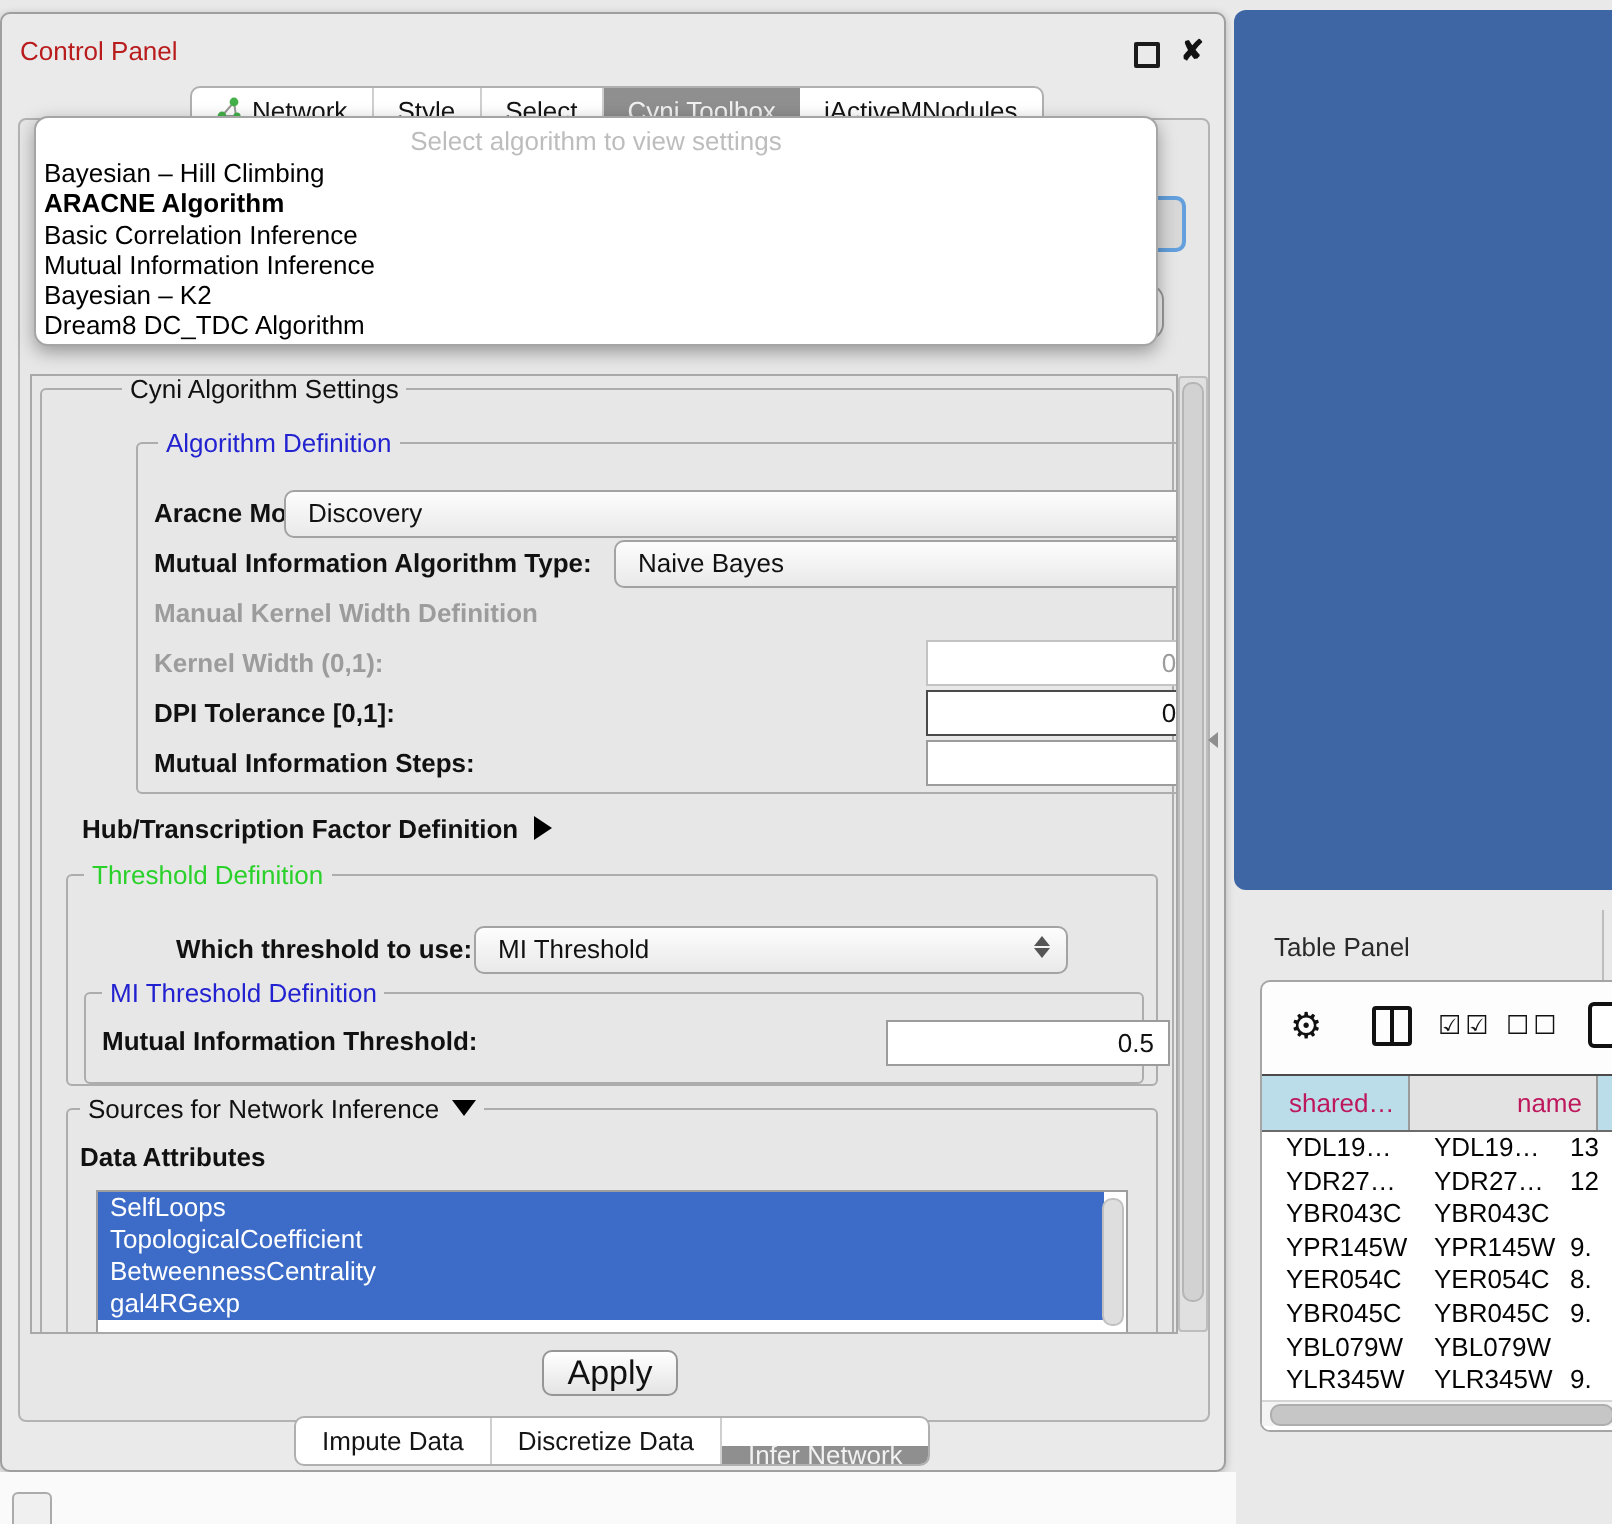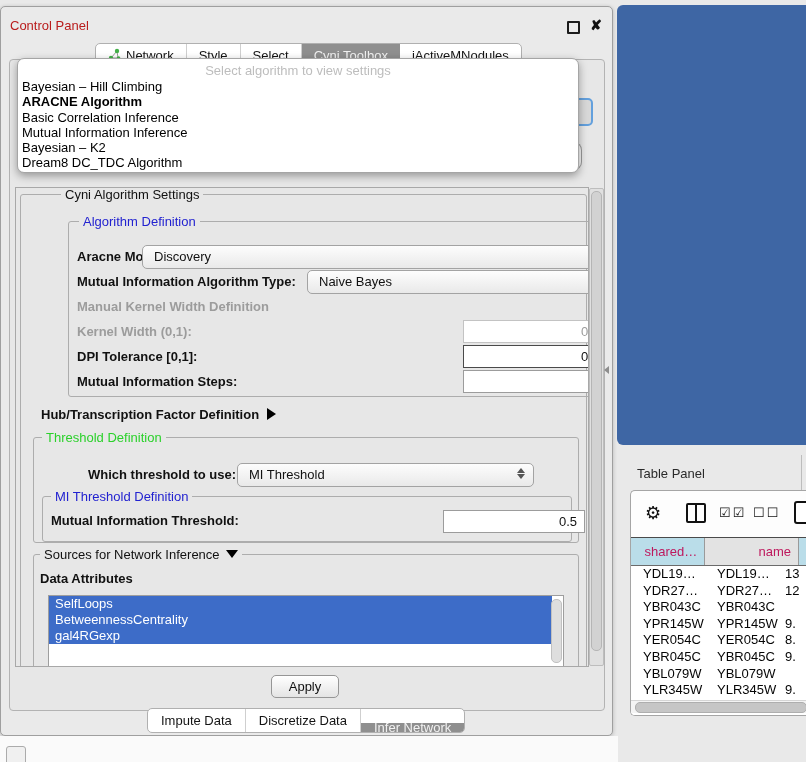--- a/index.html
+++ b/index.html
@@ -73,21 +73,21 @@
   .tri-down{display:inline-block;width:0;height:0;border-left:6px solid transparent;border-right:6px solid transparent;
     border-top:8px solid #000;margin-left:6px;vertical-align:1px;}
 
   #attr-list{position:absolute;left:14px;top:40px;width:514px;height:71px;background:#fff;border:1px solid #9e9e9e;overflow:hidden;}
   .attr-item{height:16px;line-height:16px;font-size:13px;color:#fff;background:#3d6cc8;padding-left:6px;width:497px;}
   #attr-scroll{position:absolute;right:1px;top:3px;width:9px;height:62px;background:#dedede;border:1px solid #c0c0c0;border-radius:5px;}
   .hscroll{position:absolute;left:34px;top:471px;width:534px;height:10px;background:#cfcfcf;border:1px solid #c2c2c2;border-radius:6px;}
 
   .apply-btn{position:absolute;left:270px;top:668px;width:68px;height:23px;box-sizing:border-box;
     background:linear-gradient(#ffffff,#e4e4e4);border:1px solid #969696;border-radius:5px;
-    font-size:13px;color:#111;text-align:center;line-height:21px;}
+    font-size:17px;color:#111;text-align:center;line-height:21px;}
 
   .bottom-tabs{position:absolute;left:146px;top:701px;height:23px;display:flex;background:#fff;
     border:1px solid #b0b0b0;border-radius:5px;overflow:hidden;font-size:13px;}
   .btab{display:flex;align-items:center;padding:0 13px;color:#141414;border-right:1px solid #cfcfcf;white-space:nowrap;}
   .btab:last-child{border-right:none;}
   .btab.selected{background:#8f8f8f;color:#f2f2f2;margin-top:14px;}
 
   .bottom-strip{position:absolute;left:0;top:736px;width:618px;height:26px;background:#fafafa;}
   .mini-icon{position:absolute;left:6px;top:746px;width:18px;height:20px;background:#f0f0f0;border:1px solid #ababab;border-radius:3px;}
 
@@ -240,20 +240,21 @@
         </div>
 
         <div class="grp" style="left:12px;top:359px;width:544px;height:113px;">
           <span class="grp-legend" style="left:6px;color:#111;">
             <span>Sources for Network Inference</span><span class="tri-down"></span>
           </span>
           <div class="lbl" style="left:6px;top:16px;">Data Attributes</div>
           <div id="attr-list">
             <div id="attr-items">
                 <div class="attr-item">SelfLoops</div>
+                <div class="attr-item">TopologicalCoefficient</div>
                 <div class="attr-item">BetweennessCentrality</div>
                 <div class="attr-item">gal4RGexp</div>
               </div>
             <div id="attr-scroll"></div>
           </div>
         </div>
 
         <div class="hscroll"></div>
       </div>
     </div>

